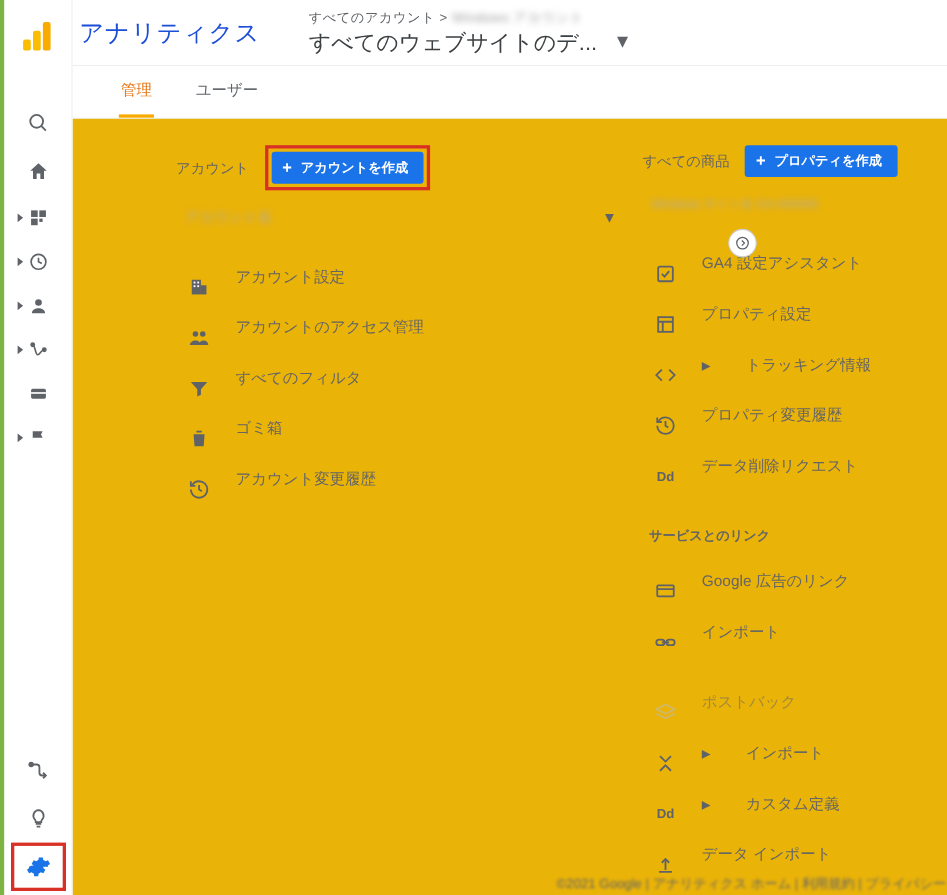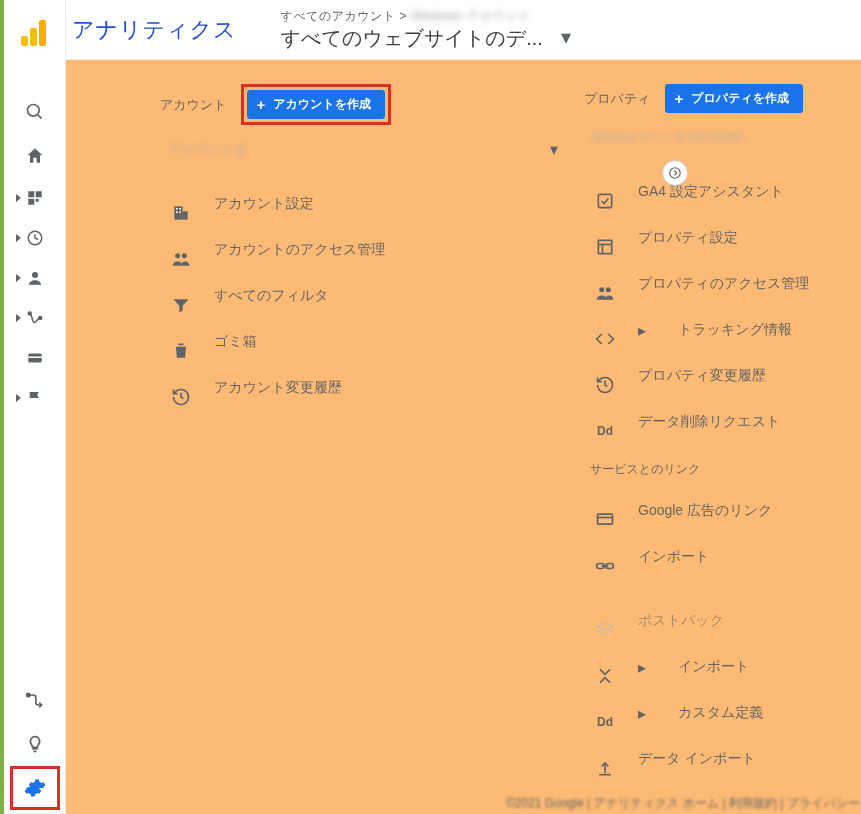--- a/index.html
+++ b/index.html
@@ -23,21 +23,21 @@
 .header .title { font-size: 22px; color: #1d4ed8; margin-right: 44px; letter-spacing: 1px; }
 .header .breadcrumb-top { font-size: 12px; color: #5f6368; letter-spacing: 0.5px; }
 .header .breadcrumb-main { font-size: 20px; color: #3c4043; display: flex; }
 .header .breadcrumb-main .caret-down { margin-left: 18px; color: #5f6368; }
 .header .blur { filter: blur(3px); color: #999; }
 
 .tabs { height: 48px; display: flex; align-items: center; padding-left: 42px; border-bottom: 1px solid #eee; gap: 36px; }
 .tabs .tab { font-size: 14px; color: #5f6368; height: 100%; display: flex; align-items: center; cursor: pointer; border-bottom: 3px solid transparent; padding: 0 2px; }
 .tabs .tab.active { color: #e8710a; border-bottom-color: #f9ab00; }
 
-.content { flex: 1; display: flex; position: relative; background: #fdba74; overflow: hidden; }
+.content { flex: 1; display: flex; position: relative; background: #eab308; overflow: hidden; }
 .column { padding: 24px 0 0 0; }
 .col-account { width: 482px; padding-left: 94px; }
 .col-property { flex: 1; padding-left: 36px; }
 
 .col-header { display: flex; align-items: center; gap: 14px; margin-bottom: 8px; }
 .col-header .label { font-size: 13px; color: #656565; }
 .create-btn { background: #1a73e8; color: #fff; border: none; padding: 6px 14px 6px 10px; font-size: 12px; border-radius: 3px; display: inline-flex; align-items: center; gap: 8px; cursor: pointer; font-weight: 600; }
 .create-btn .plus { font-size: 15px; font-weight: bold; line-height: 1; }
 .highlight-red { border: 3px solid #d93025; padding: 3px; display: inline-flex; }
 
@@ -45,21 +45,21 @@
 .selector .placeholder { filter: blur(3px); color: #aaa; font-size: 13px; }
 .selector .caret-down { color: #5f6368; }
 .col-property .selector .placeholder { font-size: 11px; }
 
 .menu-list { margin-top: 14px; }
 .menu-item { height: 46px; display: flex; align-items: center; gap: 22px; padding-left: 10px; cursor: pointer; color: #656565; }
 .menu-item .icon { width: 22px; display: flex; justify-content: center; color: #5f6368; margin-top: 18px; }
 .menu-item .txt { font-size: 14px; color: #656565; }
 .menu-item .expand-caret { margin-right: 8px; color: #5f6368; width: 10px; }
 
-.section-label { font-size: 12px; color: #656565; margin: 16px 0 10px 6px; font-weight: normal; }
+.section-label { font-size: 12px; color: #656565; margin: 32px 0 10px 6px; font-weight: bold; }
 
 .circle-btn { position: absolute; left: 596px; top: 100px; width: 26px; height: 26px; border-radius: 50%; border: 1px solid #ccc; background: #fff; display: flex; align-items: center; justify-content: center; color: #5f6368; font-size: 14px; cursor: pointer; }
 
 .footer-txt { position: absolute; bottom: 2px; left: 440px; font-size: 12px; color: #5f6368; filter: blur(1.5px); white-space: nowrap; }
 
 svg { display: block; }
 </style>
 </head>
 <body>
 
@@ -147,20 +147,24 @@
     <span class="title">アナリティクス</span>
     <div>
       <div class="breadcrumb-top"><span>すべてのアカウント &gt;</span> <span class="blur">Windows アカウント</span></div>
       <div class="breadcrumb-main">
         <span>すべてのウェブサイトのデ...</span>
         <span class="caret-down">▾</span>
       </div>
     </div>
   </header>
 
+  <div class="tabs">
+    <div class="tab active">管理</div>
+    <div class="tab">ユーザー</div>
+  </div>
 
   <div class="content">
 
     <div class="column col-account">
       <div class="col-header">
         <span class="label">アカウント</span>
         <span class="highlight-red">
           <button class="create-btn">
             <span class="plus">+</span>
             <span>アカウントを作成</span>
@@ -225,21 +229,21 @@
 
     <div class="circle-btn">
       <svg width="14" height="14" viewBox="0 0 24 24" fill="none" stroke="#5f6368" stroke-width="2">
           <circle cx="12" cy="12" r="9"></circle>
           <polyline points="11 8 15 12 11 16"></polyline>
         </svg>
     </div>
 
     <div class="column col-property">
       <div class="col-header">
-        <span class="label">プロパティ</span>
+        <span class="label">すべての商品</span>
         <button class="create-btn">
           <span class="plus">+</span>
           <span>プロパティを作成</span>
         </button>
       </div>
       <div class="selector" style="width:210px">
         <span class="placeholder">Windows サイト名 GA-000000</span>
       </div>
       <div class="menu-list">
         <div class="menu-item">
@@ -256,30 +260,20 @@
               <svg width="20" height="20" viewBox="0 0 24 24" fill="none" stroke="#5f6368" stroke-width="2">
                 <rect x="4" y="4" width="16" height="16"></rect>
                 <line x1="4" y1="9" x2="20" y2="9"></line>
                 <line x1="9" y1="9" x2="9" y2="20"></line>
               </svg>
             </span>
           <span class="txt">プロパティ設定</span>
         </div>
         <div class="menu-item">
           <span class="icon">
-              <svg width="20" height="20" viewBox="0 0 24 24" fill="#5f6368">
-                <circle cx="8" cy="8" r="3"></circle>
-                <circle cx="16" cy="8" r="3"></circle>
-                <path d="M2 20c0-3 3-5 6-5s6 2 6 5M12 20c0-3 2-5 5-5s5 2 5 5"></path>
-              </svg>
-            </span>
-          <span class="txt">プロパティのアクセス管理</span>
-        </div>
-        <div class="menu-item">
-          <span class="icon">
               <svg width="20" height="20" viewBox="0 0 24 24" fill="none" stroke="#5f6368" stroke-width="2">
                 <polyline points="8 6 2 12 8 18"></polyline>
                 <polyline points="16 6 22 12 16 18"></polyline>
               </svg>
             </span>
           <span class="expand-caret">▸</span>
           <span class="txt">トラッキング情報</span>
         </div>
         <div class="menu-item">
           <span class="icon">

